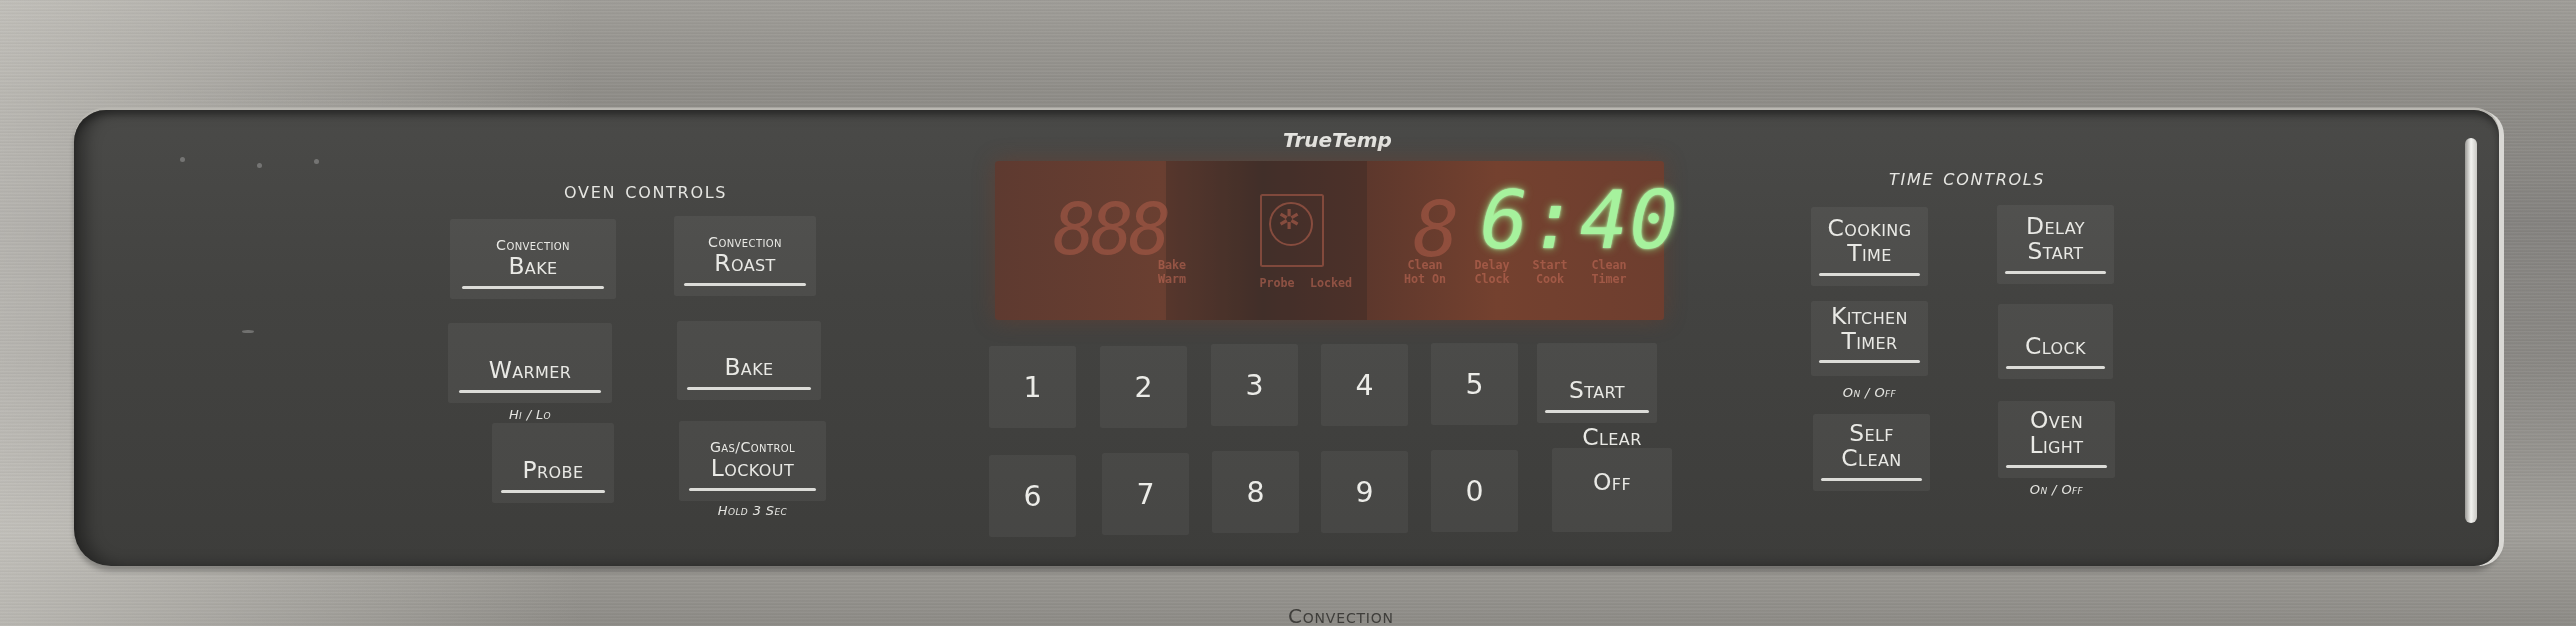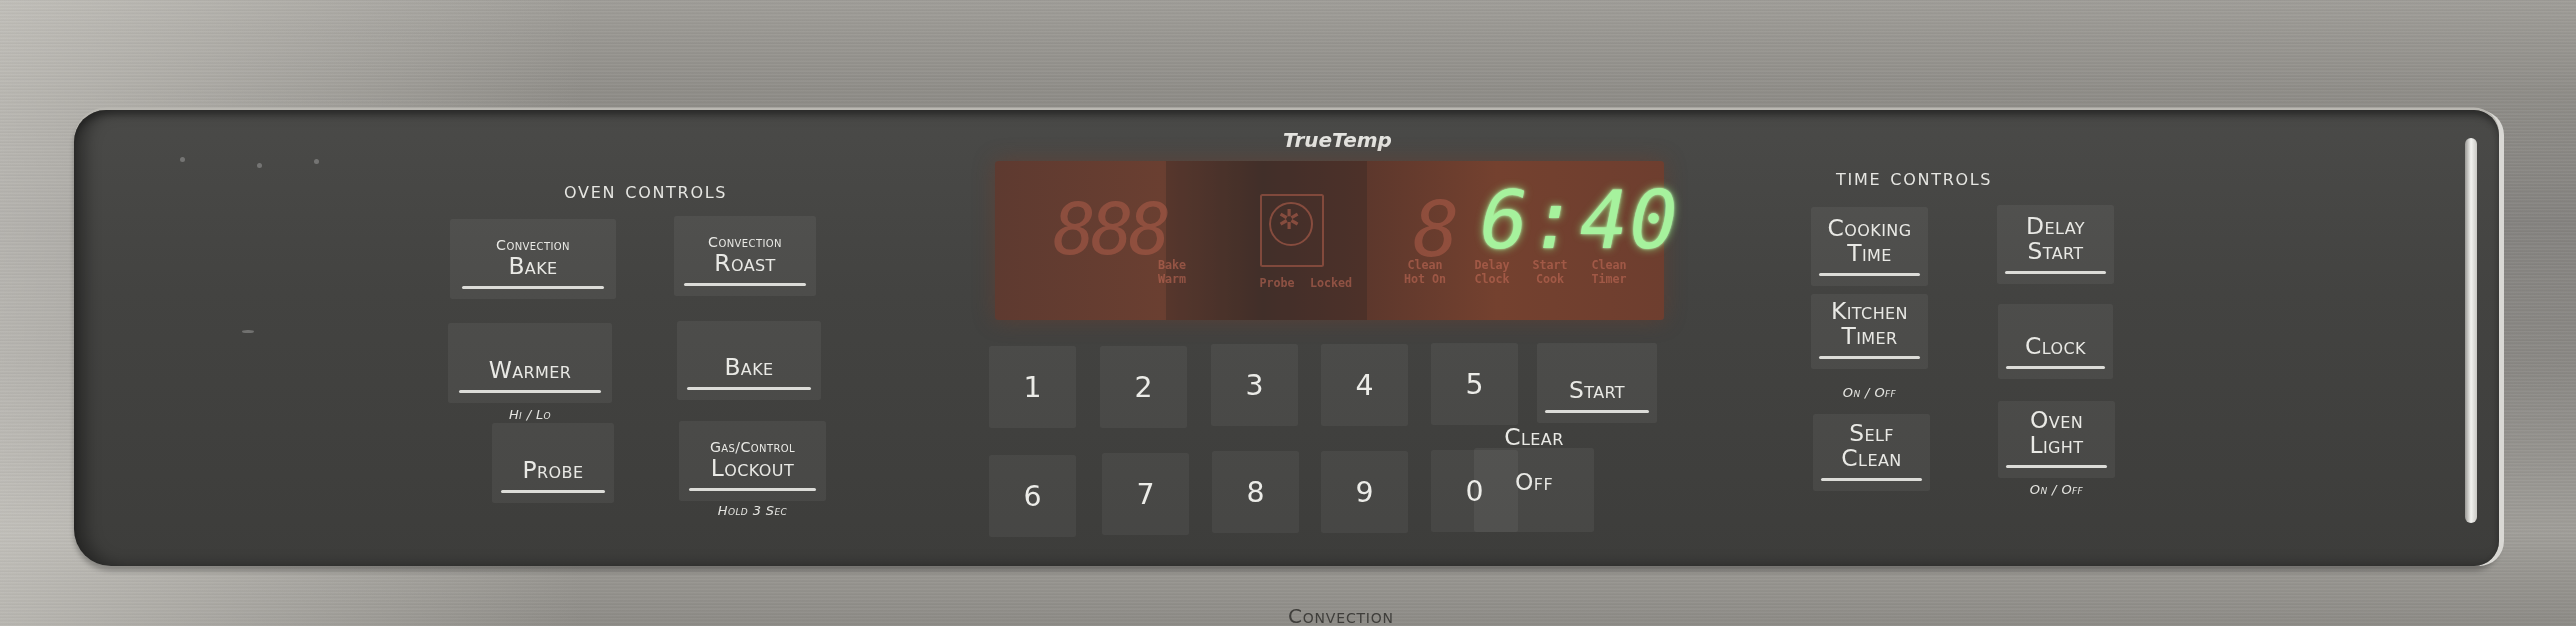--- a/index.html
+++ b/index.html
@@ -175,39 +175,39 @@
 <div class="key" style="left:989px;top:455px;">6</div>
 <div class="key" style="left:1102px;top:453px;">7</div>
 <div class="key" style="left:1212px;top:451px;">8</div>
 <div class="key" style="left:1321px;top:451px;">9</div>
 <div class="key" style="left:1431px;top:450px;">0</div>
 
 <div class="btn" style="left:1537px;top:343px;width:120px;height:80px;">
   <span class="main">Start</span>
   <span class="uline"></span>
 </div>
-<div class="btn" style="left:1474px;top:448px;width:120px;height:84px;gap:20px;">
+<div class="btn" style="left:1552px;top:448px;width:120px;height:84px;gap:20px;">
   <span class="main">Clear</span>
   <span class="main">Off</span>
   <span class="uline red"></span>
 </div>
 
-<div class="heading" style="left:1820px;top:163px;">Time Controls</div>
+<div class="heading" style="left:1873px;top:163px;font-style:italic;">Time Controls</div>
 
 <div class="btn" style="left:1811px;top:207px;width:117px;height:79px;text-align:center;">
   <span class="main">Cooking</span>
   <span class="main">Time</span>
   <span class="uline"></span>
 </div>
 <div class="btn" style="left:1997px;top:205px;width:117px;height:79px;">
   <span class="main">Delay</span>
   <span class="main">Start</span>
   <span class="uline"></span>
 </div>
-<div class="btn" style="left:1811px;top:294px;width:117px;height:75px;">
+<div class="btn" style="left:1811px;top:301px;width:117px;height:75px;justify-content:center;">
   <span class="main">Kitchen</span>
   <span class="main">Timer</span>
   <span class="uline"></span>
 </div>
 <div class="sub" style="left:1811px;top:385px;width:117px;">On / Off</div>
 <div class="btn" style="left:1998px;top:304px;width:115px;height:75px;">
   <span class="main">Clock</span>
   <span class="uline"></span>
 </div>
 <div class="btn" style="left:1813px;top:405px;width:117px;height:77px;margin-top:9px;">

